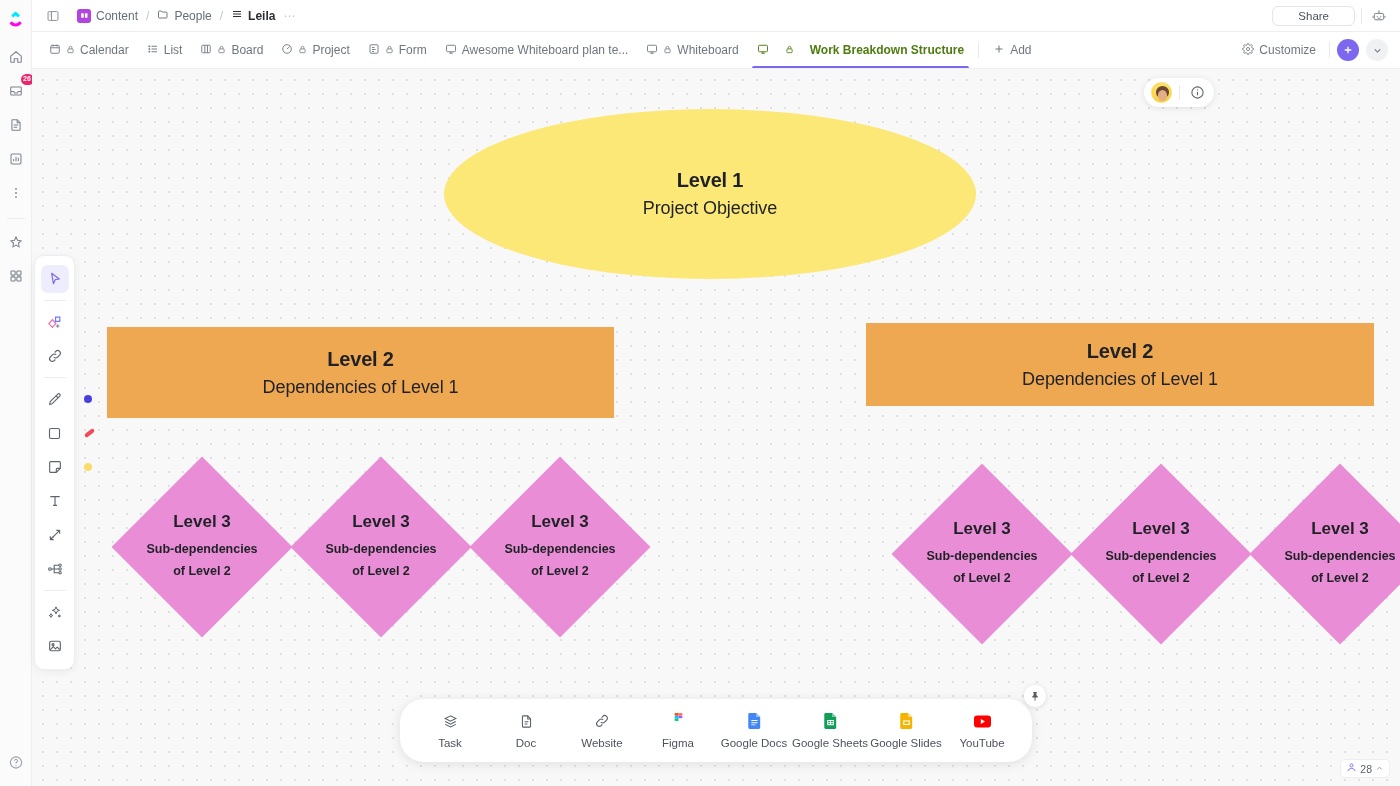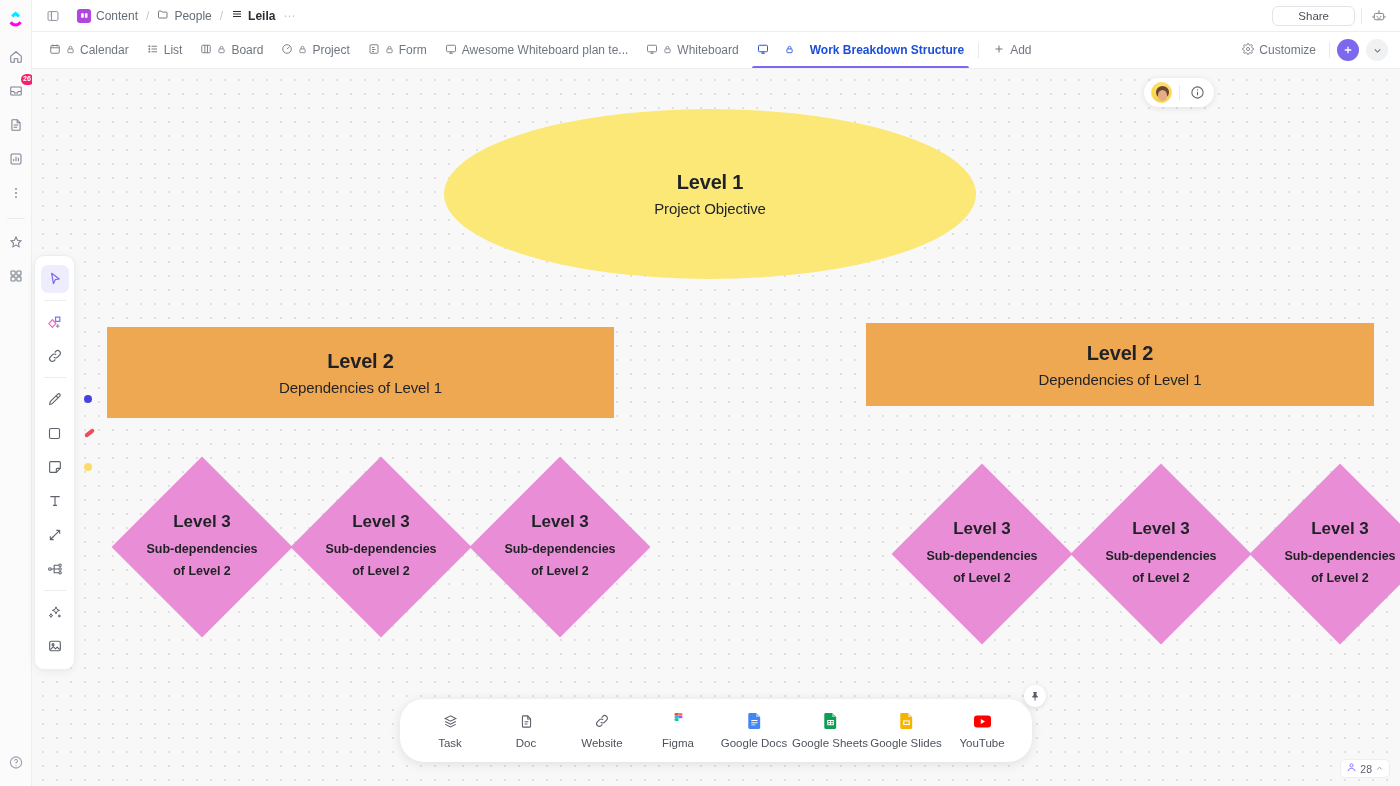--- a/index.html
+++ b/index.html
@@ -57,21 +57,21 @@
   
   .tabbar {
     position: absolute; left: 32px; top: 32px; width: 1368px; height: 37px;
     background: #fff; border-bottom: 1px solid #eceef1;
     display: flex; align-items: center; padding: 0 8px;
   }
   .tab {
     display: flex; align-items: center; gap: 5px; height: 36px; padding: 0 9px;
     font-size: 12px; color: #6f7680; cursor: pointer; white-space: nowrap; position: relative;
   }
-  .tab.active { color: #1d4ed8; font-weight: 700; gap: 16px; }
+  .tab.active { color: #4d7c0f; font-weight: 700; gap: 16px; }
   .tab.active:after {
     content: ''; position: absolute; left: 4px; right: 4px; bottom: 0; height: 2px;
     background: #7b68ee; border-radius: 2px 2px 0 0;
   }
   .tab-sep { width: 1px; height: 15px; background: #e7e9ec; margin: 0 5px; }
   .tab.add { color: #6f7680; }
   .tabbar-right { margin-left: auto; display: flex; align-items: center; gap: 7px; padding-right: 4px; }
   .customize { display: flex; align-items: center; gap: 5px; font-size: 12px; color: #6f7680; cursor: pointer; padding: 3px 6px; border-radius: 5px; }
   .plus-round {
     width: 22px; height: 22px; border-radius: 50%; background: #7b68ee; color: #fff;
@@ -88,21 +88,21 @@
     background-color: #f8f8f9;
     background-image: radial-gradient(#e0e0e3 1px, transparent 1.1px);
     background-size: 14px 14px;
     background-position: 4px 4px;
     overflow: hidden;
   }
 
   
   .shape { position: absolute; display: flex; flex-direction: column; align-items: center; justify-content: center; text-align: center; color: #1f2126; }
   .shape .t1 { font-size: 20px; font-weight: 700; letter-spacing: -0.2px; }
-  .shape .t2 { font-size: 15px; font-weight: 400; margin-top: 6px; letter-spacing: -0.1px; }
+  .shape .t2 { font-size: 18px; font-weight: 400; margin-top: 6px; letter-spacing: -0.1px; }
 
   .ellipse { border-radius: 50%; }
   .rectbox { }
   .diamond-wrap { position: absolute; }
   .diamond-bg { position: absolute; inset: 0; transform: rotate(45deg); }
   .diamond-txt {
     position: absolute; inset: 0; display: flex; flex-direction: column;
     align-items: center; justify-content: center; text-align: center; color: #1f2126;
   }
   .diamond-txt .d1 { font-size: 17px; font-weight: 700; }

